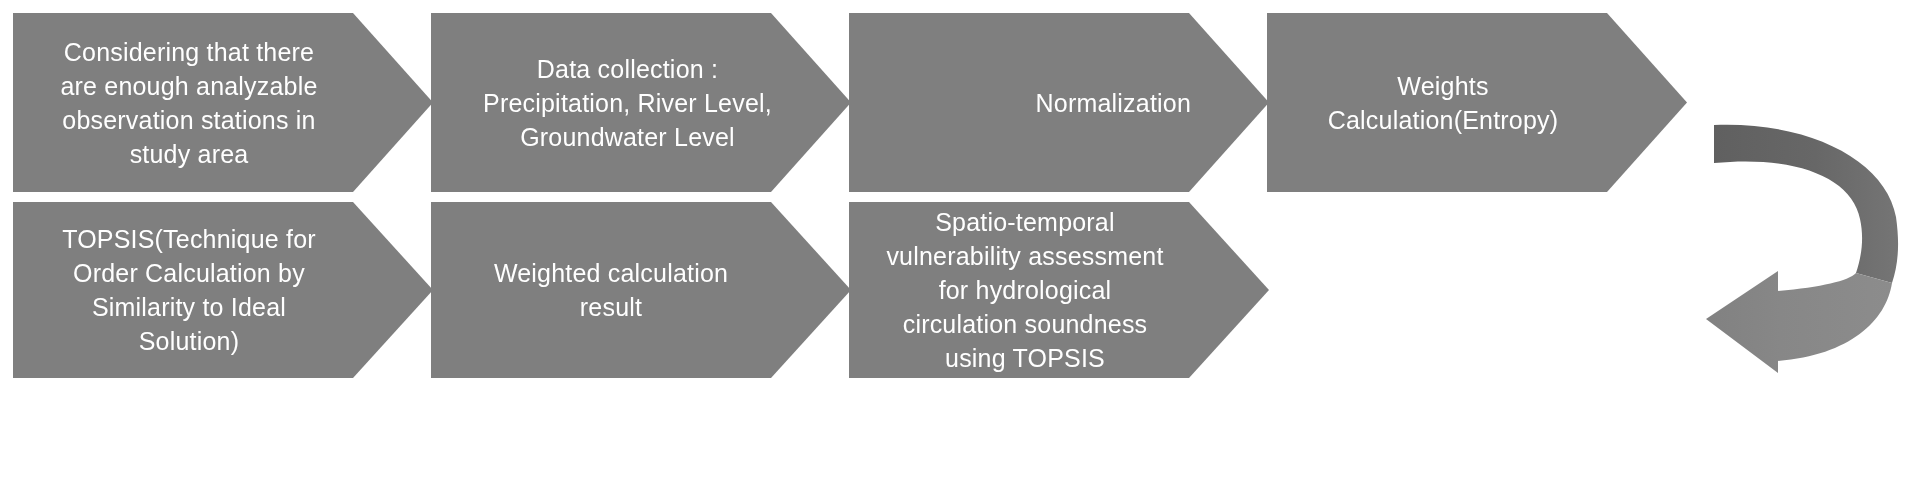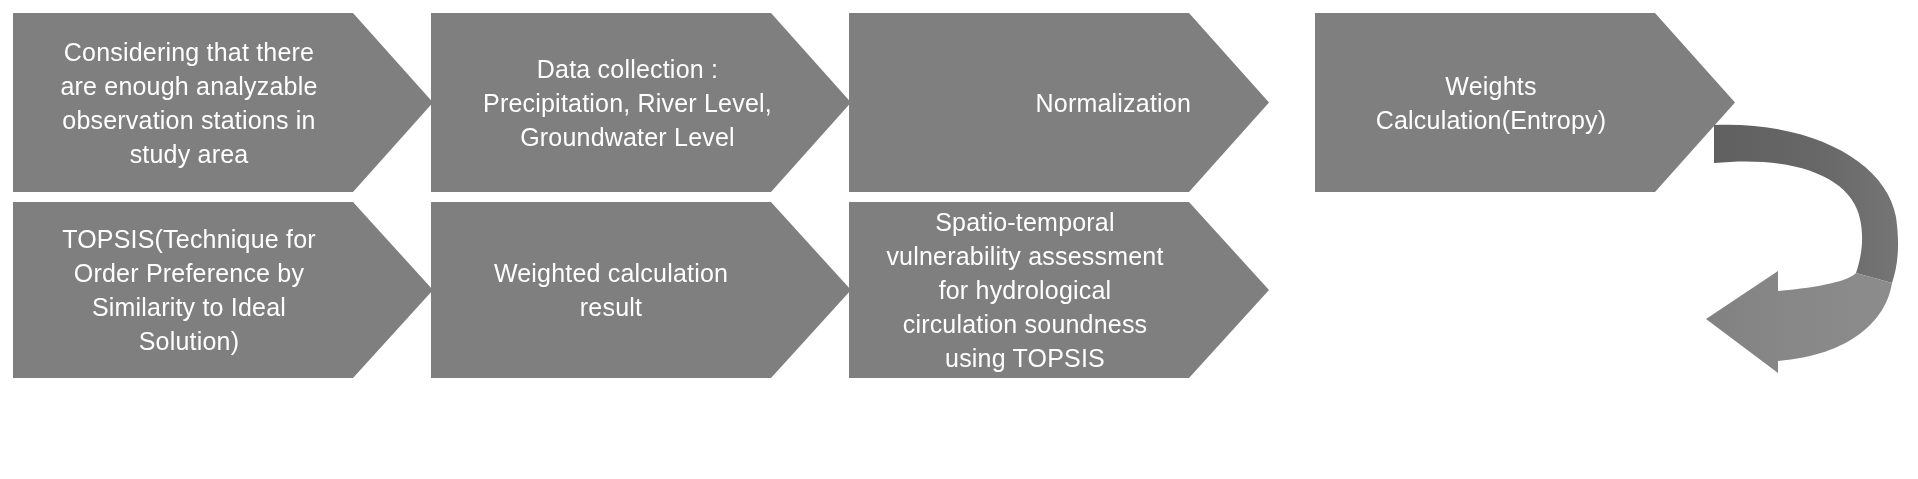--- a/index.html
+++ b/index.html
@@ -42,21 +42,21 @@
     font-weight: 400;
   }
   
   .r1 { top: 13px; height: 179px; }
   
   .r2 { top: 202px; height: 176px; }
 
   .c1 { left: 13px;   width: 420px; }
   .c2 { left: 431px;  width: 420px; padding-left: 41px; }
   .c3 { left: 849px;  width: 420px; text-align: right; }
-  .c4 { left: 1315px; width: 420px; }
+  .c4 { left: 1267px; width: 420px; }
 
   .b1 { left: 13px;   width: 420px; }
   .b2 { left: 431px;  width: 420px; padding-left: 8px; }
   .b3 { left: 849px;  width: 420px; justify-content: center; }
 
   
   .c1 .label, .c2 .label, .c3 .label, .c4 .label,
   .b1 .label, .b2 .label, .b3 .label {
     padding-right: 78px;
   }
@@ -92,21 +92,21 @@
     <span class="label">Normalization</span>
   </div>
 
   <div class="chevron r1 c4">
     <span class="label">Weights
 Calculation(Entropy)</span>
   </div>
 
   <div class="chevron r2 b1">
     <span class="label">TOPSIS(Technique for
-Order Preference by
+Order Calculation by
 Similarity to Ideal
 Solution)</span>
   </div>
 
   <div class="chevron r2 b2">
     <span class="label">Weighted calculation
 result</span>
   </div>
 
   <div class="chevron r2 b3">

